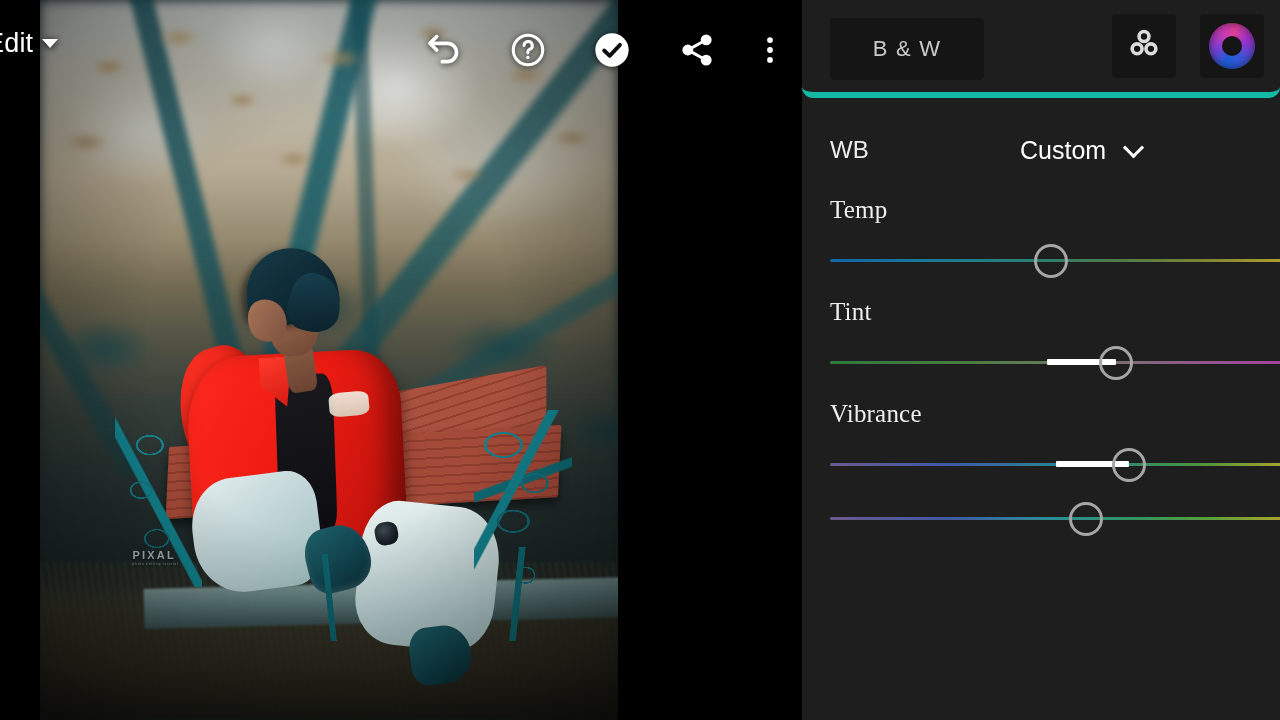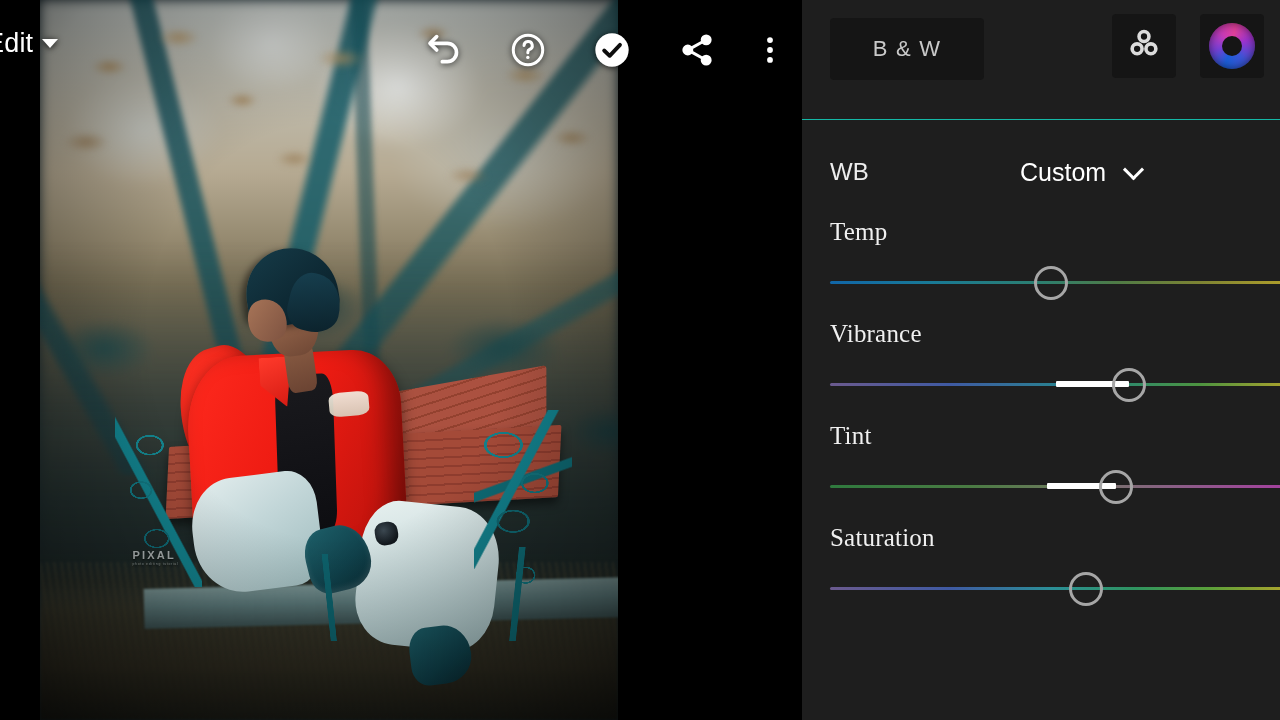--- a/index.html
+++ b/index.html
@@ -282,22 +282,23 @@
   }
   .tb-btn svg { display:block; filter: drop-shadow(0 1px 3px rgba(0,0,0,.75)); }
 
   
   #panel {
     position:absolute; right:0; top:0;
     width:478px; height:720px;
     background:#1e1e1e;
   }
   #panel-top {
-    position:relative; height:120px;
-    border-bottom:1px solid #14b8a6;
+    position:relative; height:98px;
+    border-bottom:6px solid #14b8a6;
+    border-radius:11px;
   }
   #bw-button {
     position:absolute; left:28px; top:18px;
     width:154px; height:62px;
     background:#151515; border-radius:4px;
     display:flex; align-items:center; justify-content:center;
     cursor:pointer;
   }
   #bw-button span {
     color:#c9c9c9; font-size:22px; letter-spacing:1.2px;
@@ -514,37 +515,36 @@
       <div id="sliders">
           <div class="slider-group">
             <div class="s-label">Temp</div>
             <div class="slider-track-wrap">
               <div class="slider-track" style="background: linear-gradient(90deg, rgb(17, 102, 168) 0%, rgb(25, 122, 150) 22%, rgb(45, 127, 111) 46%, rgb(79, 123, 70) 62%, rgb(125, 131, 51) 80%, rgb(179, 160, 42) 100%);"></div>
               <div class="slider-fill" style="left: 51%; width: 0%;"></div>
               <div class="slider-knob" style="left: 51%;"></div>
             </div>
           </div>
           <div class="slider-group">
+            <div class="s-label">Tint</div>
+            <div class="slider-track-wrap">
+              <div class="slider-track" style="background: linear-gradient(90deg, rgb(47, 122, 62) 0%, rgb(74, 123, 67) 30%, rgb(110, 122, 94) 52%, rgb(138, 95, 134) 74%, rgb(166, 63, 160) 100%);"></div>
+              <div class="slider-fill" style="left: 50%; width: 16%;"></div>
+              <div class="slider-knob" style="left: 66%;"></div>
+            </div>
+          </div>
+          <div class="slider-group">
             <div class="s-label">Vibrance</div>
             <div class="slider-track-wrap">
               <div class="slider-track" style="background: linear-gradient(90deg, rgb(107, 90, 142) 0%, rgb(63, 90, 163) 26%, rgb(43, 127, 146) 48%, rgb(47, 138, 107) 64%, rgb(77, 148, 64) 80%, rgb(176, 163, 44) 100%);"></div>
               <div class="slider-fill" style="left: 52%; width: 17%;"></div>
               <div class="slider-knob" style="left: 69%;"></div>
             </div>
           </div>
           <div class="slider-group">
-            <div class="s-label">Tint</div>
-            <div class="slider-track-wrap">
-              <div class="slider-track" style="background: linear-gradient(90deg, rgb(47, 122, 62) 0%, rgb(74, 123, 67) 30%, rgb(110, 122, 94) 52%, rgb(138, 95, 134) 74%, rgb(166, 63, 160) 100%);"></div>
-              <div class="slider-fill" style="left: 50%; width: 16%;"></div>
-              <div class="slider-knob" style="left: 66%;"></div>
-            </div>
-          </div>
-          <div class="slider-group">
-            <div class="s-label">Saturation</div>
             <div class="slider-track-wrap">
               <div class="slider-track" style="background: linear-gradient(90deg, rgb(107, 90, 142) 0%, rgb(63, 90, 163) 26%, rgb(43, 143, 151) 48%, rgb(47, 148, 96) 66%, rgb(90, 160, 58) 82%, rgb(179, 165, 44) 100%);"></div>
               <div class="slider-knob" style="left: 59%;"></div>
             </div>
           </div>
         </div>
 
     </div>
   </div>
 </div>

